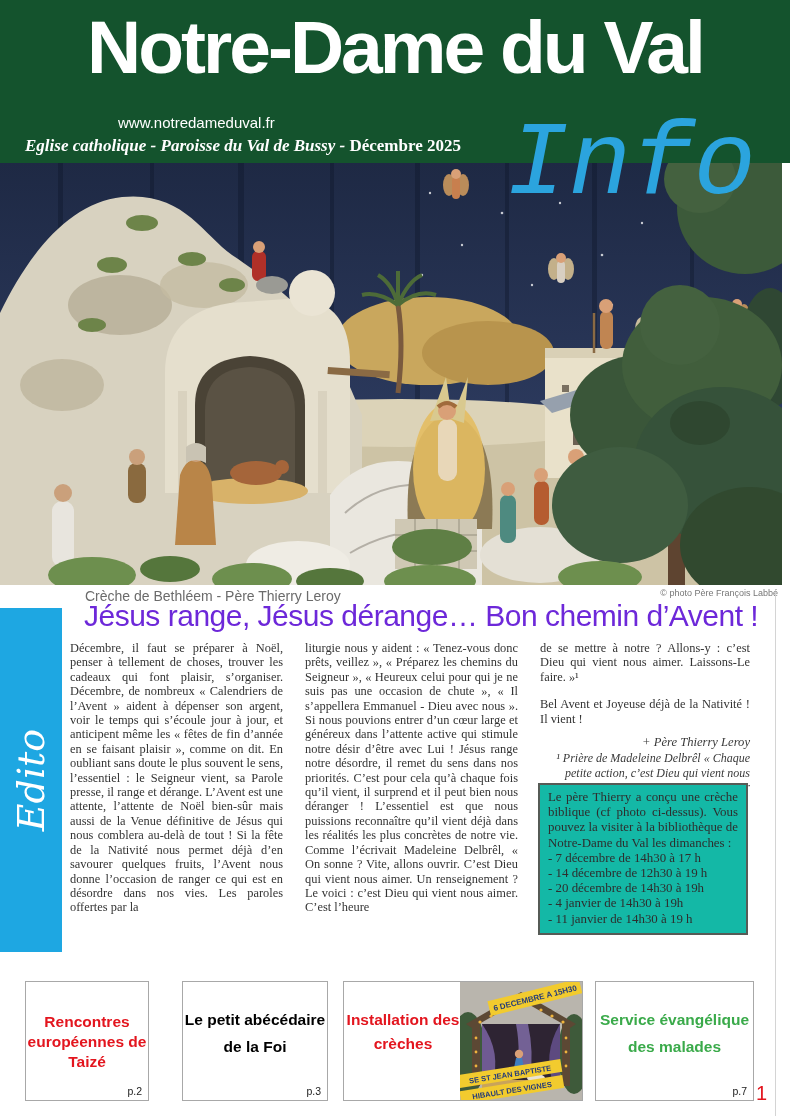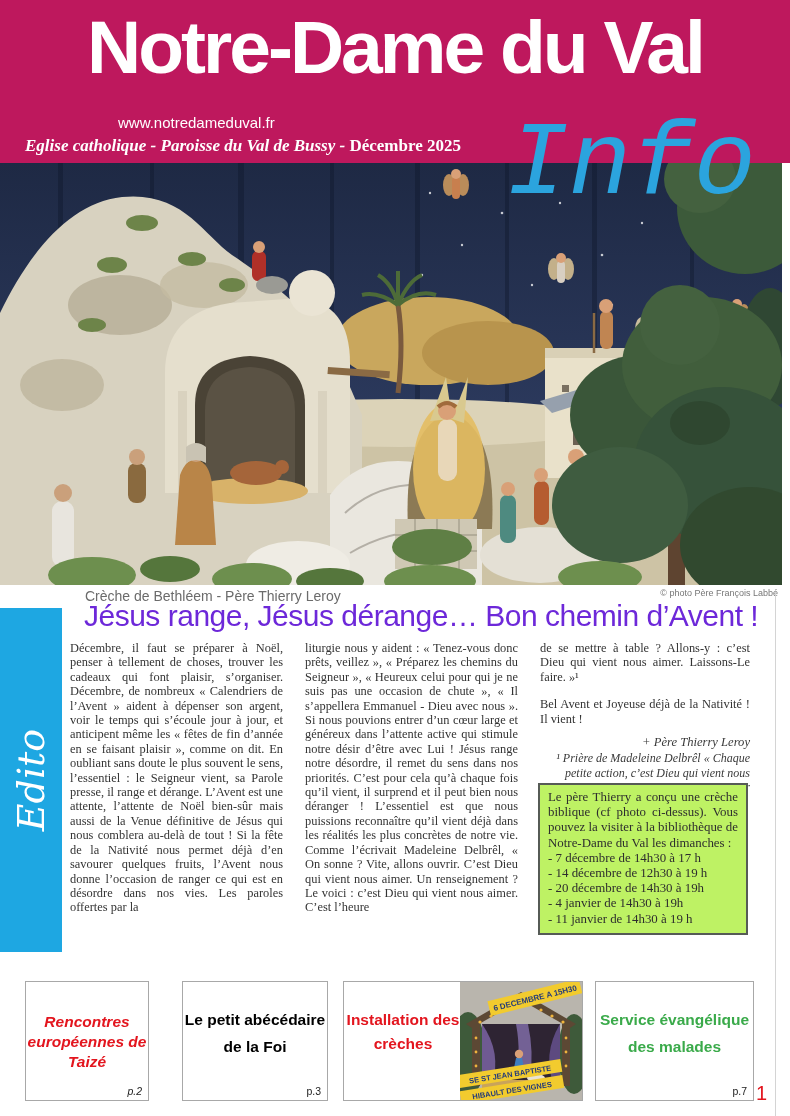--- a/index.html
+++ b/index.html
@@ -1,20 +1,20 @@
 <!DOCTYPE html>
 <html><head>
 <meta charset="utf-8">
 <style>
   html,body{margin:0;padding:0;background:#888;}
   .page{position:relative;width:790px;height:1116px;background:#fff;overflow:hidden;
         font-family:"Liberation Serif",serif;margin:0 auto;}
 
   
-  .red-band{position:absolute;left:0;top:0;width:790px;height:163px;background:#be185d;}
+  .red-band{position:absolute;left:0;top:0;width:790px;height:163px;background:#14532d;}
   .masthead-title{position:absolute;left:0;top:4px;width:100%;text-align:center;color:#fff;
         font-family:"Liberation Sans",sans-serif;font-weight:bold;font-size:75px;
         letter-spacing:-3px;white-space:nowrap;line-height:1.15;}
   .website{position:absolute;left:118px;top:114px;color:#fff;
         font-family:"Liberation Sans",sans-serif;font-size:15px;}
   .subtitle{position:absolute;left:25px;top:136px;color:#fff;font-size:17px;
         font-family:"Liberation Serif",serif;font-style:italic;font-weight:bold;white-space:nowrap;}
   .subtitle .date{font-style:normal;}
   .info-label{position:absolute;right:34px;top:108px;z-index:6;color:#2ba4de;
         font-family:Liberation Mono, monospace;font-style:italic;font-size:104px;line-height:1.1;}
@@ -35,31 +35,31 @@
         color:#fff;font-family:"DejaVu Serif",serif;font-style:italic;font-size:38px;}
 
   .col{position:absolute;top:641px;width:213px;text-align:justify;color:#333;
         font-size:12.4px;line-height:14.4px;font-family:"Liberation Serif",serif;}
   .col p{margin:0;}
   .col-1{left:70px;} .col-2{left:305px;} .col-3{left:540px;width:210px;}
   .col-3 .para2{margin-top:13px;}
   .signature{margin-top:9px;text-align:right;font-style:italic;font-size:12.6px;color:#3a3a3a;}
   .footnote{margin-top:2px;text-align:right;font-style:italic;font-size:12px;color:#3a3a3a;}
 
-  .visit-box{position:absolute;left:538px;top:783px;width:190px;background:#bef264;
+  .visit-box{position:absolute;left:538px;top:783px;width:190px;background:#14b8a6;
         border:2px solid #565b56;padding:5px 8px 6px 8px;color:#2e2e2e;
         font-size:12.9px;line-height:15.2px;text-align:justify;}
   .visit-box .sched{text-align:left;}
 
   .page-edge{position:absolute;left:775px;top:592px;width:1px;height:524px;background:#d4d4d4;}
 
   
   .nav-box{position:absolute;top:981px;height:120px;background:#fff;border:1px solid #a8a8a8;
         box-sizing:border-box;font-family:"Liberation Sans",sans-serif;}
-  .nav-1{left:25px;width:124px;font-style:italic;} .nav-2{left:182px;width:146px;}
+  .nav-1{left:25px;width:124px;} .nav-2{left:182px;width:146px;}
   .nav-3{left:343px;width:240px;} .nav-4{left:595px;width:159px;}
   .nav-title{text-align:center;font-weight:bold;font-size:15.5px;line-height:20px;}
   .nav-1 .nav-title{color:#e3151e;margin-top:30px;}
   .nav-2 .nav-title{color:#000000;margin-top:24px;line-height:27px;}
   .nav-3 .nav-title{color:#e3151e;margin-top:26px;line-height:24px;width:118px;}
   .nav-4 .nav-title{color:#3aaa4a;margin-top:24px;line-height:27px;}
   .nav-page{position:absolute;right:6px;bottom:3px;font-size:10.5px;color:#222;}
   .nav-thumb{position:absolute;right:0;top:0;width:122px;height:118px;}
   .nav-thumb svg{display:block;width:100%;height:100%;}
   .page-number{position:absolute;right:23px;bottom:11px;color:#e3151e;
@@ -319,21 +319,21 @@
     <span class="edito-label">Edito</span>
   </div>
 
   <div class="col col-1">
     <p>Décembre, il faut se préparer à Noël, penser à tellement de choses, trouver les cadeaux qui font plaisir, s’organiser. Décembre, de nombreux « Calendriers de l’Avent » aident à dépenser son argent, voir le temps qui s’écoule jour à jour, et anticipent même les « fêtes de fin d’année en se faisant plaisir », comme on dit. En oubliant sans doute le plus souvent le sens, l’essentiel : le Seigneur vient, sa Parole presse, il range et dérange. L’Avent est une attente, l’attente de Noël bien-sûr mais aussi de la Venue définitive de Jésus qui nous comblera au-delà de tout ! Si la fête de la Nativité nous permet déjà d’en savourer quelques fruits, l’Avent nous donne l’occasion de ranger ce qui est en désordre dans nos vies. Les paroles offertes par la</p>
   </div>
   <div class="col col-2">
     <p>liturgie nous y aident : « Tenez-vous donc prêts, veillez », « Préparez les chemins du Seigneur », « Heureux celui pour qui je ne suis pas une occasion de chute », « Il s’appellera Emmanuel - Dieu avec nous ». Si nous pouvions entrer d’un cœur large et généreux dans l’attente active qui stimule notre désir d’être avec Lui ! Jésus range notre désordre, il remet du sens dans nos priorités. C’est pour cela qu’à chaque fois qu’il vient, il surprend et il peut bien nous déranger ! L’essentiel est que nous puissions reconnaître qu’il vient déjà dans les réalités les plus concrètes de notre vie. Comme l’écrivait Madeleine Delbrêl, « On sonne ? Vite, allons ouvrir. C’est Dieu qui vient nous aimer. Un renseignement ? Le voici : c’est Dieu qui vient nous aimer. C’est l’heure</p>
   </div>
   <div class="col col-3">
-    <p>de se mettre à table ? Allons-y : c’est Dieu qui vient nous aimer. Laissons-Le faire. »¹</p>
+    <p>de se mettre à notre ? Allons-y : c’est Dieu qui vient nous aimer. Laissons-Le faire. »¹</p>
     <p class="para2">Bel Avent et Joyeuse déjà de la Nativité ! Il vient !</p>
     <div class="signature">+ Père Thierry Leroy</div>
     <div class="footnote">¹ Prière de Madeleine Delbrêl « Chaque petite action, c’est Dieu qui vient nous aimer</div>
   </div>
 
   <div class="visit-box">
     <div>Le père Thierry a conçu une crèche biblique (cf photo ci-dessus). Vous pouvez la visiter à la bibliothèque de Notre-Dame du Val les dimanches :</div>
     <div class="sched">- 7 décembre de 14h30 à 17 h</div>
     <div class="sched">- 14 décembre de 12h30  à 19 h</div>
     <div class="sched">- 20 décembre de 14h30 à 19h</div>

